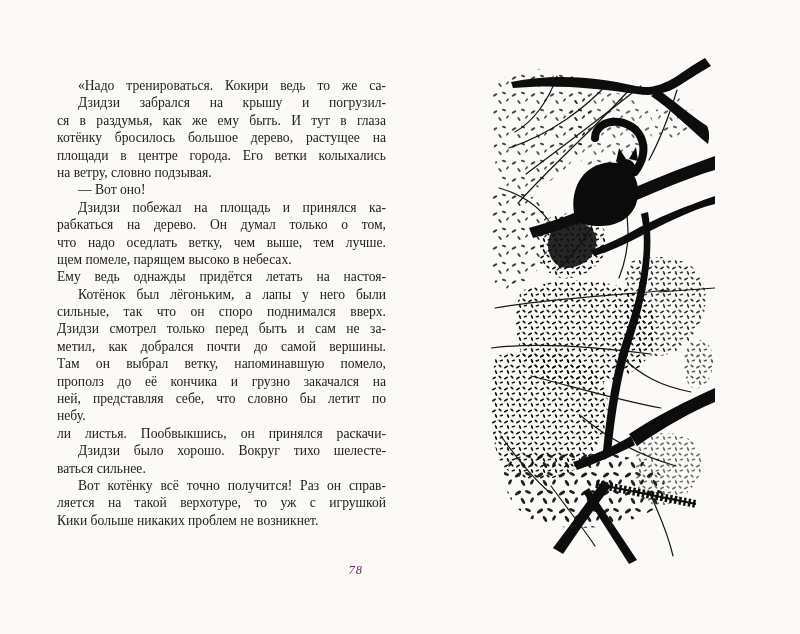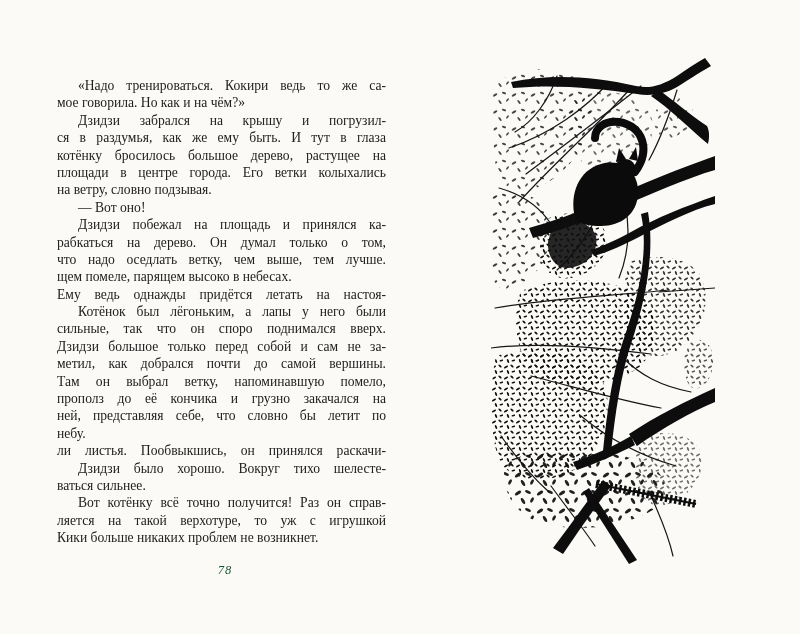--- a/index.html
+++ b/index.html
@@ -19,59 +19,58 @@
   }
   .line{
     text-align:justify;
     text-align-last:justify;
     height:17.4px;
     white-space:normal;
   }
   .line.indent{text-indent:21px;font-family:Liberation Serif, serif;}
   .line.last{text-align-last:left;}
   .page-number{
-    position:absolute;left:72px;top:563px;width:306px;
-    text-align:center;
+    position:absolute;left:57px;top:563px;width:306px;
+    text-align:right;
     font-style:italic;
     font-size:12.5px;
-    color:#14532d;
+    color:#701a75;
     letter-spacing:1px;
   }
   .illustration{
     position:absolute;left:491px;top:56px;width:224px;height:516px;
   }
   .illustration svg{display:block;width:224px;height:516px;}
 </style>
 </head>
 <body>
 
 <div class="page">
 
   <div class="text-col">
 
     <div class="line indent">«Надо тренироваться. Кокири ведь то же са-</div>
-    <div class="line last">мое говорила. Но как и на чём?»</div>
 
     <div class="line indent">Дзидзи забрался на крышу и погрузил-</div>
     <div class="line">ся в раздумья, как же ему быть. И тут в глаза</div>
     <div class="line">котёнку бросилось большое дерево, растущее на</div>
     <div class="line">площади в центре города. Его ветки колыхались</div>
     <div class="line last">на ветру, словно подзывая.</div>
 
     <div class="line indent last">— Вот оно!</div>
 
     <div class="line indent">Дзидзи побежал на площадь и принялся ка-</div>
     <div class="line">рабкаться на дерево. Он думал только о том,</div>
     <div class="line">что надо оседлать ветку, чем выше, тем лучше.</div>
     <div class="line last">щем помеле, парящем высоко в небесах.</div>
     <div class="line">Ему ведь однажды придётся летать на настоя-</div>
 
     <div class="line indent">Котёнок был лёгоньким, а лапы у него были</div>
     <div class="line">сильные, так что он споро поднимался вверх.</div>
-    <div class="line">Дзидзи большое только перед собой и сам не за-</div>
+    <div class="line">Дзидзи смотрел только перед быть и сам не за-</div>
     <div class="line">метил, как добрался почти до самой вершины.</div>
     <div class="line">Там он выбрал ветку, напоминавшую помело,</div>
     <div class="line">прополз до её кончика и грузно закачался на</div>
     <div class="line">ней, представляя себе, что словно бы летит по</div>
     <div class="line last">небу.</div>
 
     <div class="line">ли листья. Пообвыкшись, он принялся раскачи-</div>
     <div class="line indent">Дзидзи было хорошо. Вокруг тихо шелесте-</div>
     <div class="line last">ваться сильнее.</div>
 

